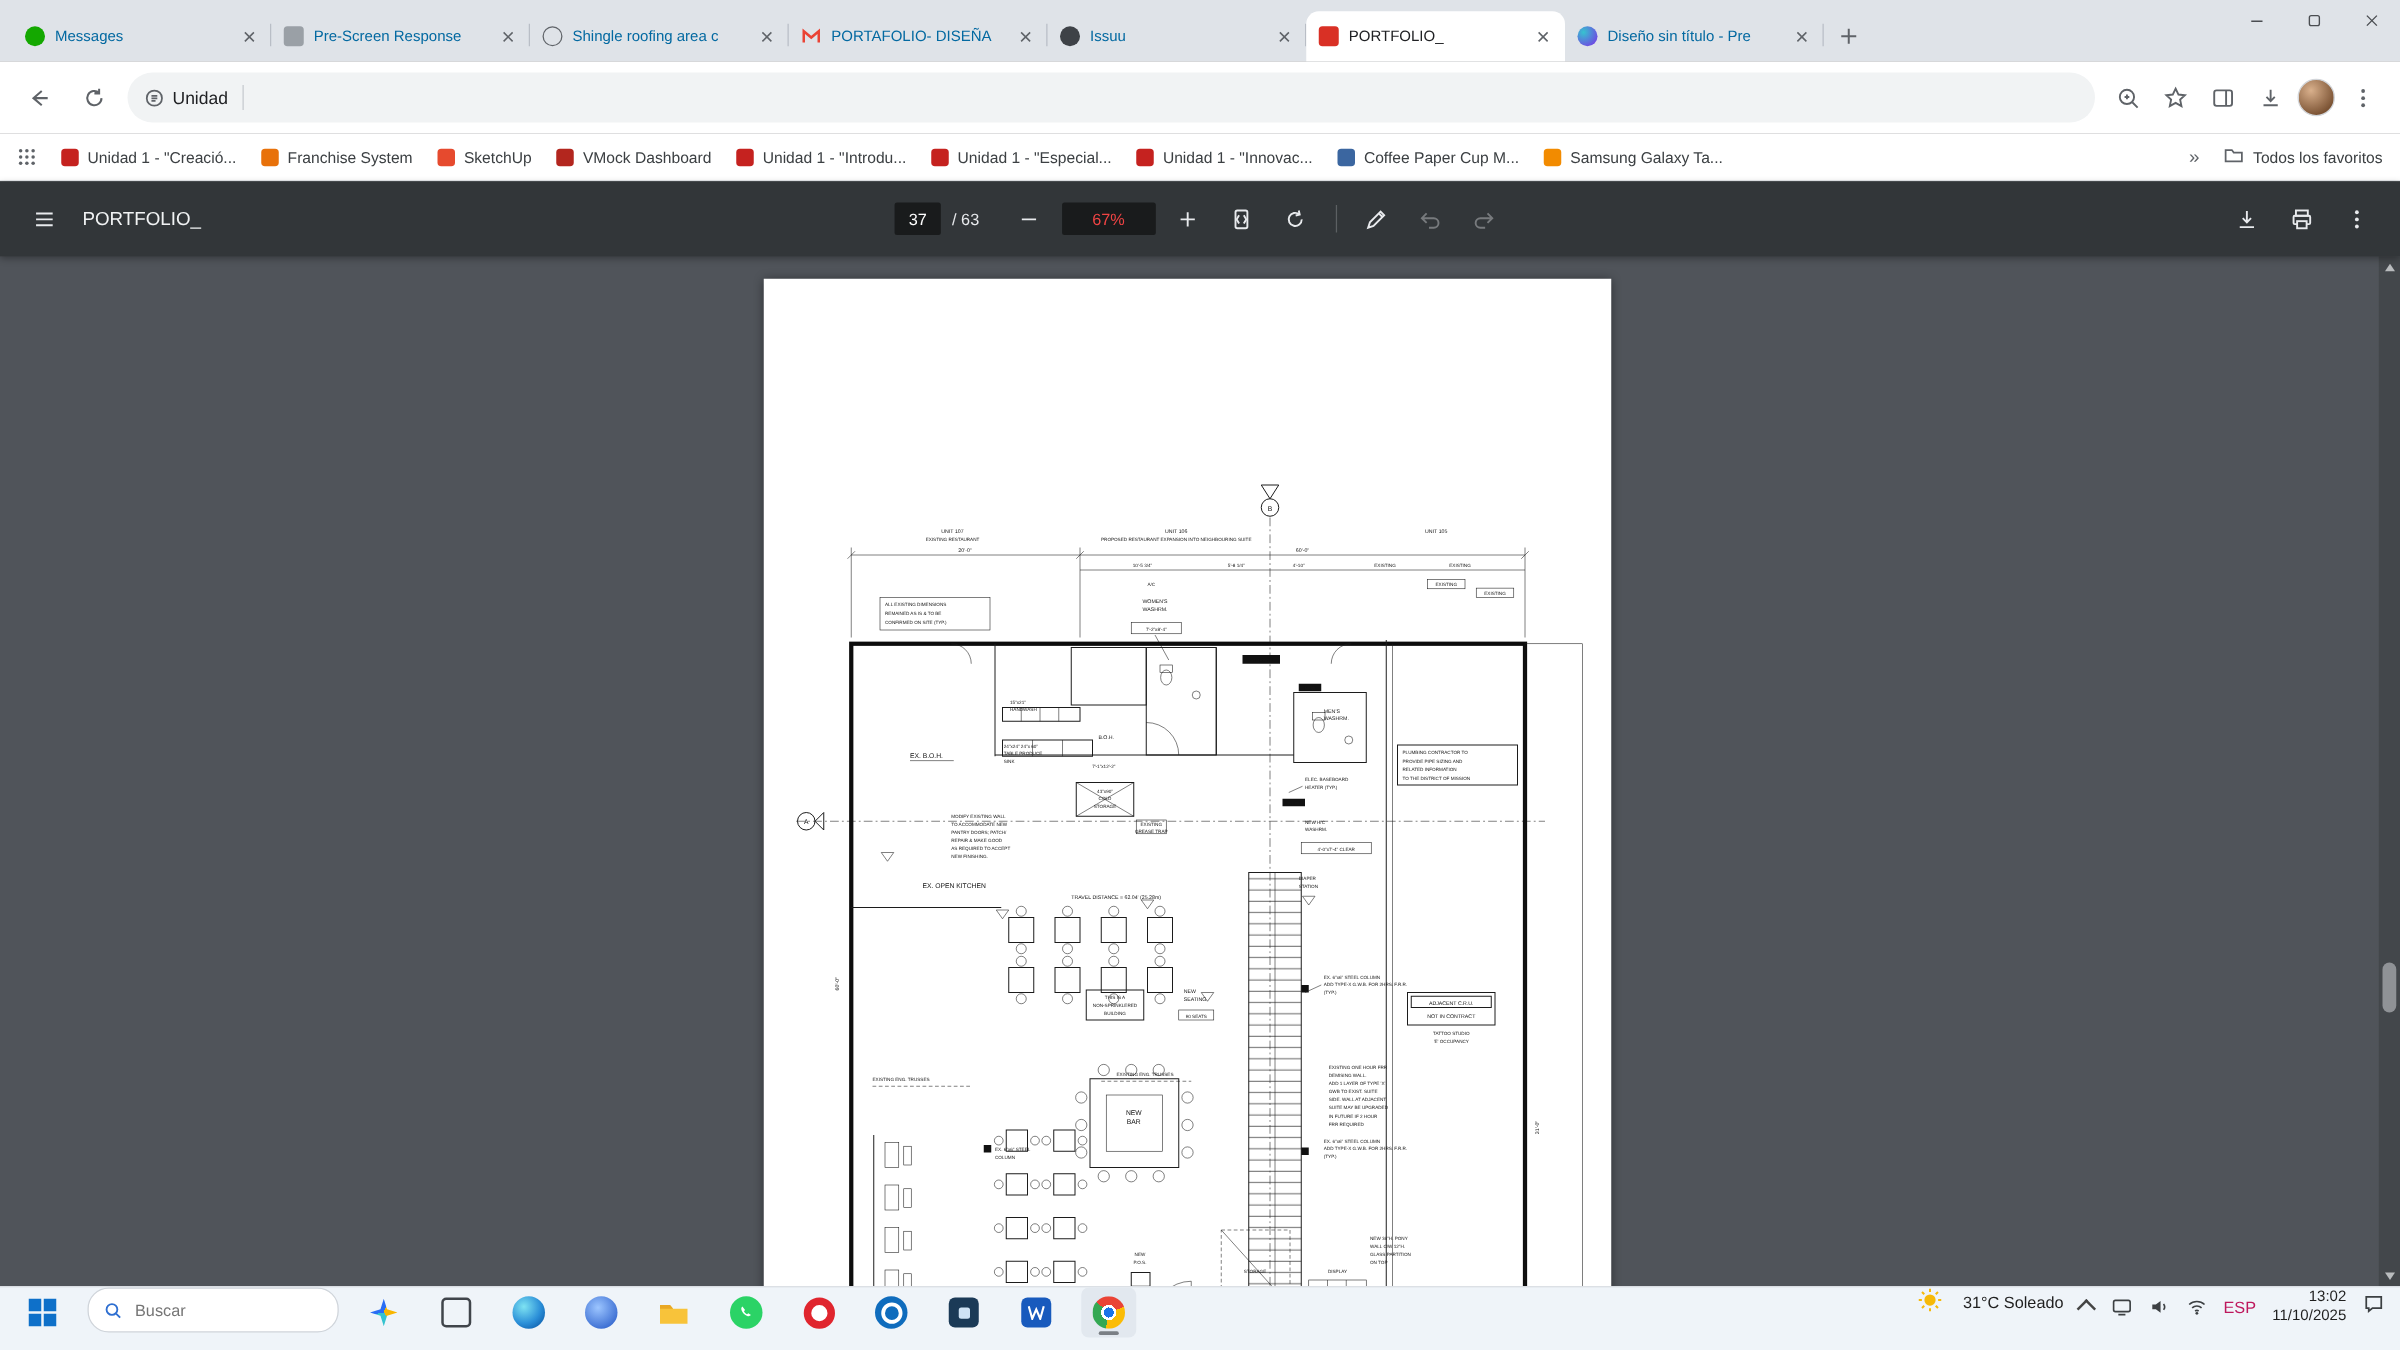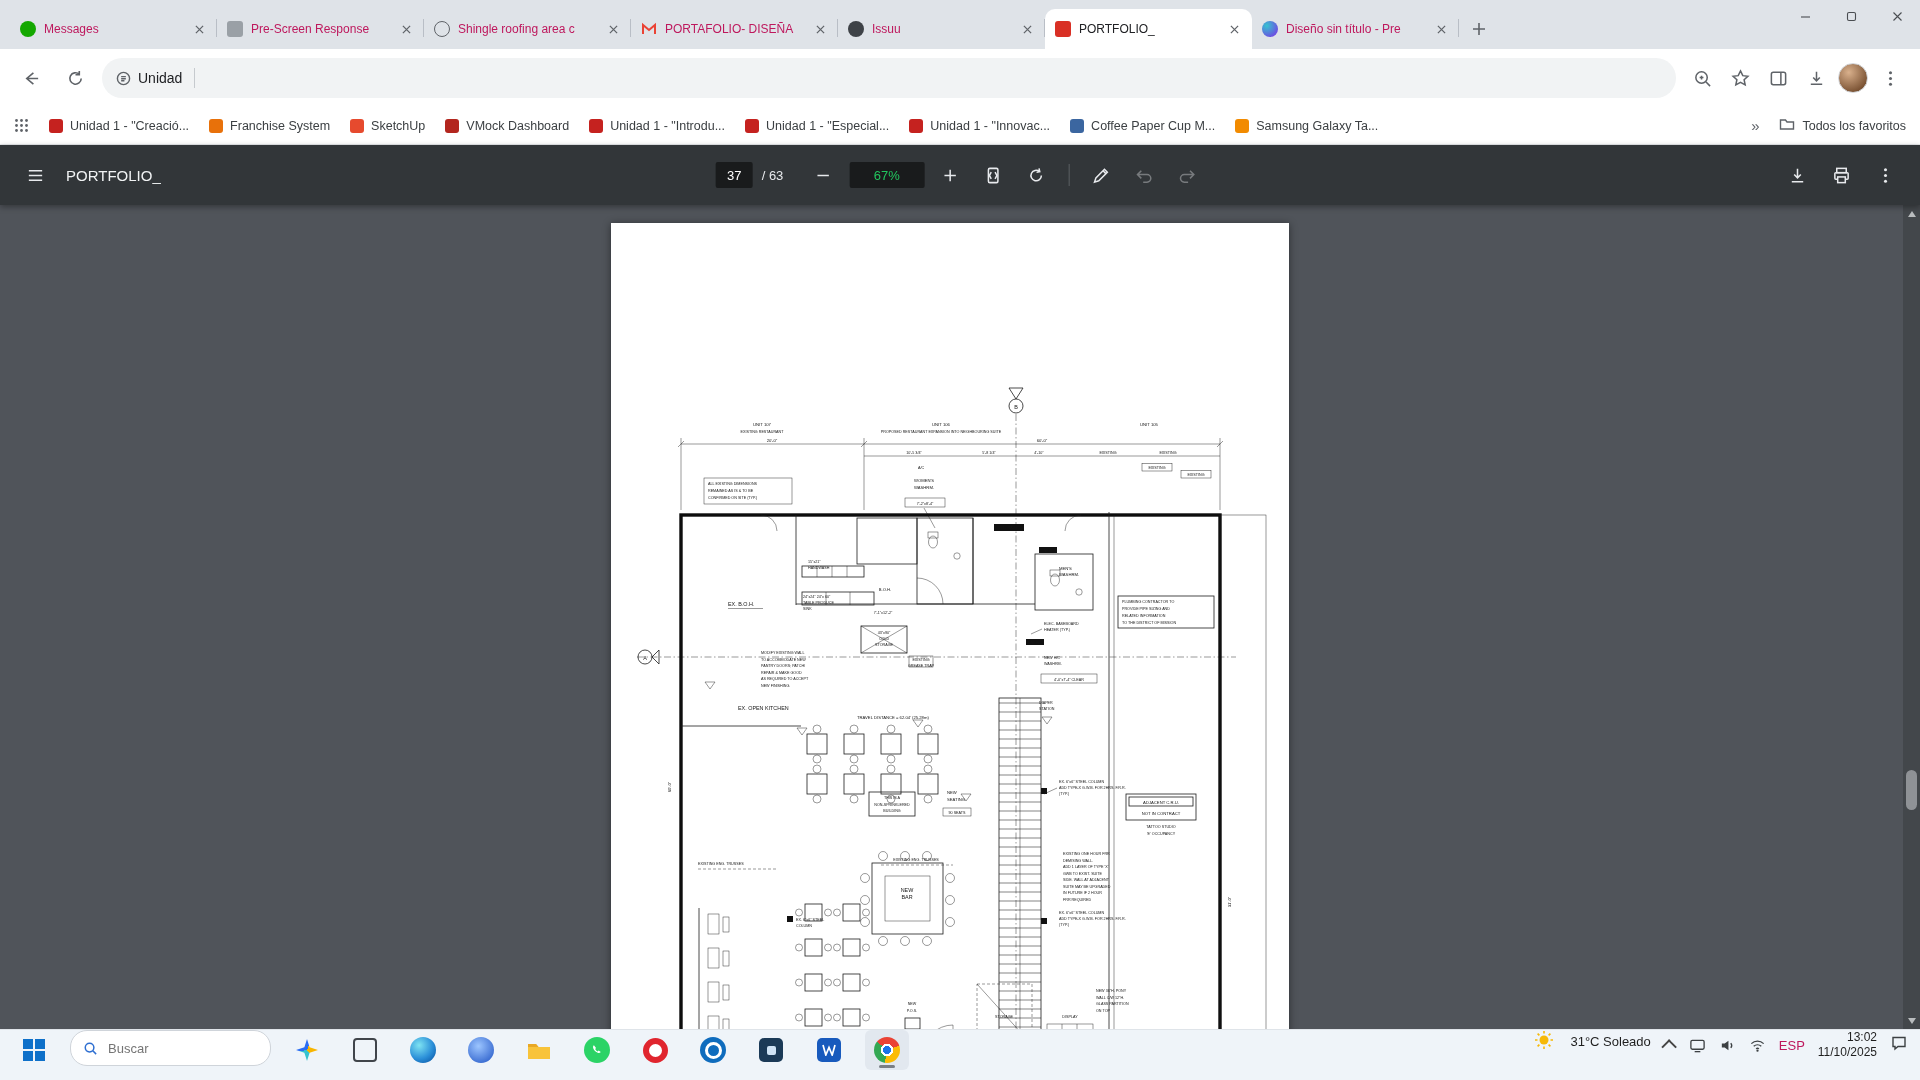--- a/index.html
+++ b/index.html
@@ -1,21 +1,21 @@
 <!DOCTYPE html>
 <html><head>
 <meta charset="utf-8">
 <style>
   html,body{margin:0;padding:0;overflow:hidden;background:#525659;}
   body{width:1920px;height:1080px;font-family:"Liberation Sans",sans-serif;-webkit-font-smoothing:antialiased;}
   .screen{position:relative;width:1920px;height:1080px;display:flex;flex-direction:column;overflow:hidden;}
 
   
   .tabstrip{height:49px;background:#dfe3e8;display:flex;align-items:flex-end;padding-left:10px;position:relative;flex:none;}
-  .tab{width:187px;height:40px;display:flex;align-items:center;gap:8px;padding:0 10px;font-size:12px;color:#be185d;border-radius:10px 10px 0 0;position:relative;cursor:default;}
+  .tab{width:187px;height:40px;display:flex;align-items:center;gap:8px;padding:0 10px;font-size:12px;color:#0369a1;border-radius:10px 10px 0 0;position:relative;cursor:default;}
   .tab:not(.active)::after{content:"";position:absolute;right:0;top:10px;bottom:12px;width:1px;background:#b9bec6;}
   .tab.active{background:#ffffff;color:#202124;}
   .tab-label{white-space:nowrap;overflow:hidden;text-overflow:ellipsis;flex:1;}
   .tab-close{width:16px;height:16px;flex:none;display:flex;align-items:center;justify-content:center;border-radius:50%;}
   .tab-close svg{width:9px;height:9px;stroke:#5f6368;stroke-width:1.4;}
   .fav{width:16px;height:16px;flex:none;border-radius:3px;}
   .fav-up{background:#14a800;border-radius:50%;}
   .fav-doc{background:#9aa0a6;}
   .fav-globe{background:transparent;border:1.5px solid #5f6368;border-radius:50%;box-sizing:border-box;}
   .fav-issuu{background:#3e4247;border-radius:50%;}
@@ -53,21 +53,21 @@
   .folder-ic svg{width:16px;height:16px;stroke:#5f6368;stroke-width:1.4;fill:none;}
 
   
   .pdfbar{height:60px;background:#323639;display:flex;align-items:center;padding:0 18px;color:#f1f3f4;position:relative;flex:none;box-shadow:0 2px 6px rgba(0,0,0,.35);z-index:3;}
   .pdfbar .ic{width:34px;height:34px;display:flex;align-items:center;justify-content:center;flex:none;}
   .pdfbar .ic svg{width:19px;height:19px;stroke:#e8eaed;stroke-width:1.6;fill:none;}
   .pdf-title{font-size:15px;margin-left:14px;color:#f1f3f4;}
   .pdf-center{position:absolute;left:50%;top:0;height:100%;transform:translateX(-50%);display:flex;align-items:center;gap:9px;}
   .pagebox{width:37px;height:26px;background:#191b1c;border-radius:2px;display:flex;align-items:center;justify-content:center;font-size:13px;color:#fff;}
   .pagetotal{font-size:13px;color:#e8eaed;margin-right:14px;}
-  .zoombox{width:75px;height:26px;background:#191b1c;border-radius:2px;display:flex;align-items:center;justify-content:center;font-size:13px;color:#22c55e;}
+  .zoombox{width:75px;height:26px;background:#191b1c;border-radius:2px;display:flex;align-items:center;justify-content:center;font-size:13px;color:#ef4444;}
   .vdiv{width:1px;height:22px;background:#5c6063;margin:0 6px;}
   .dim{opacity:.38;}
   .pdf-right{margin-left:auto;display:flex;align-items:center;gap:10px;}
 
   
   .content{flex:1;position:relative;background:#50545a;overflow:hidden;}
   .page{position:absolute;left:611px;top:18px;width:678px;height:1042px;background:#fff;box-shadow:0 1px 8px rgba(0,0,0,.45);}
   .page svg{display:block;width:100%;height:100%;}
   svg.plan text{fill:#161616;font-family:"Liberation Sans",sans-serif;} .t4{font-size:4.2px;} .t36{font-size:3.7px;} .t5{font-size:5.4px;} .t6{font-size:6.4px;}
   .t9{font-size:9.5px;letter-spacing:1.4px;}

